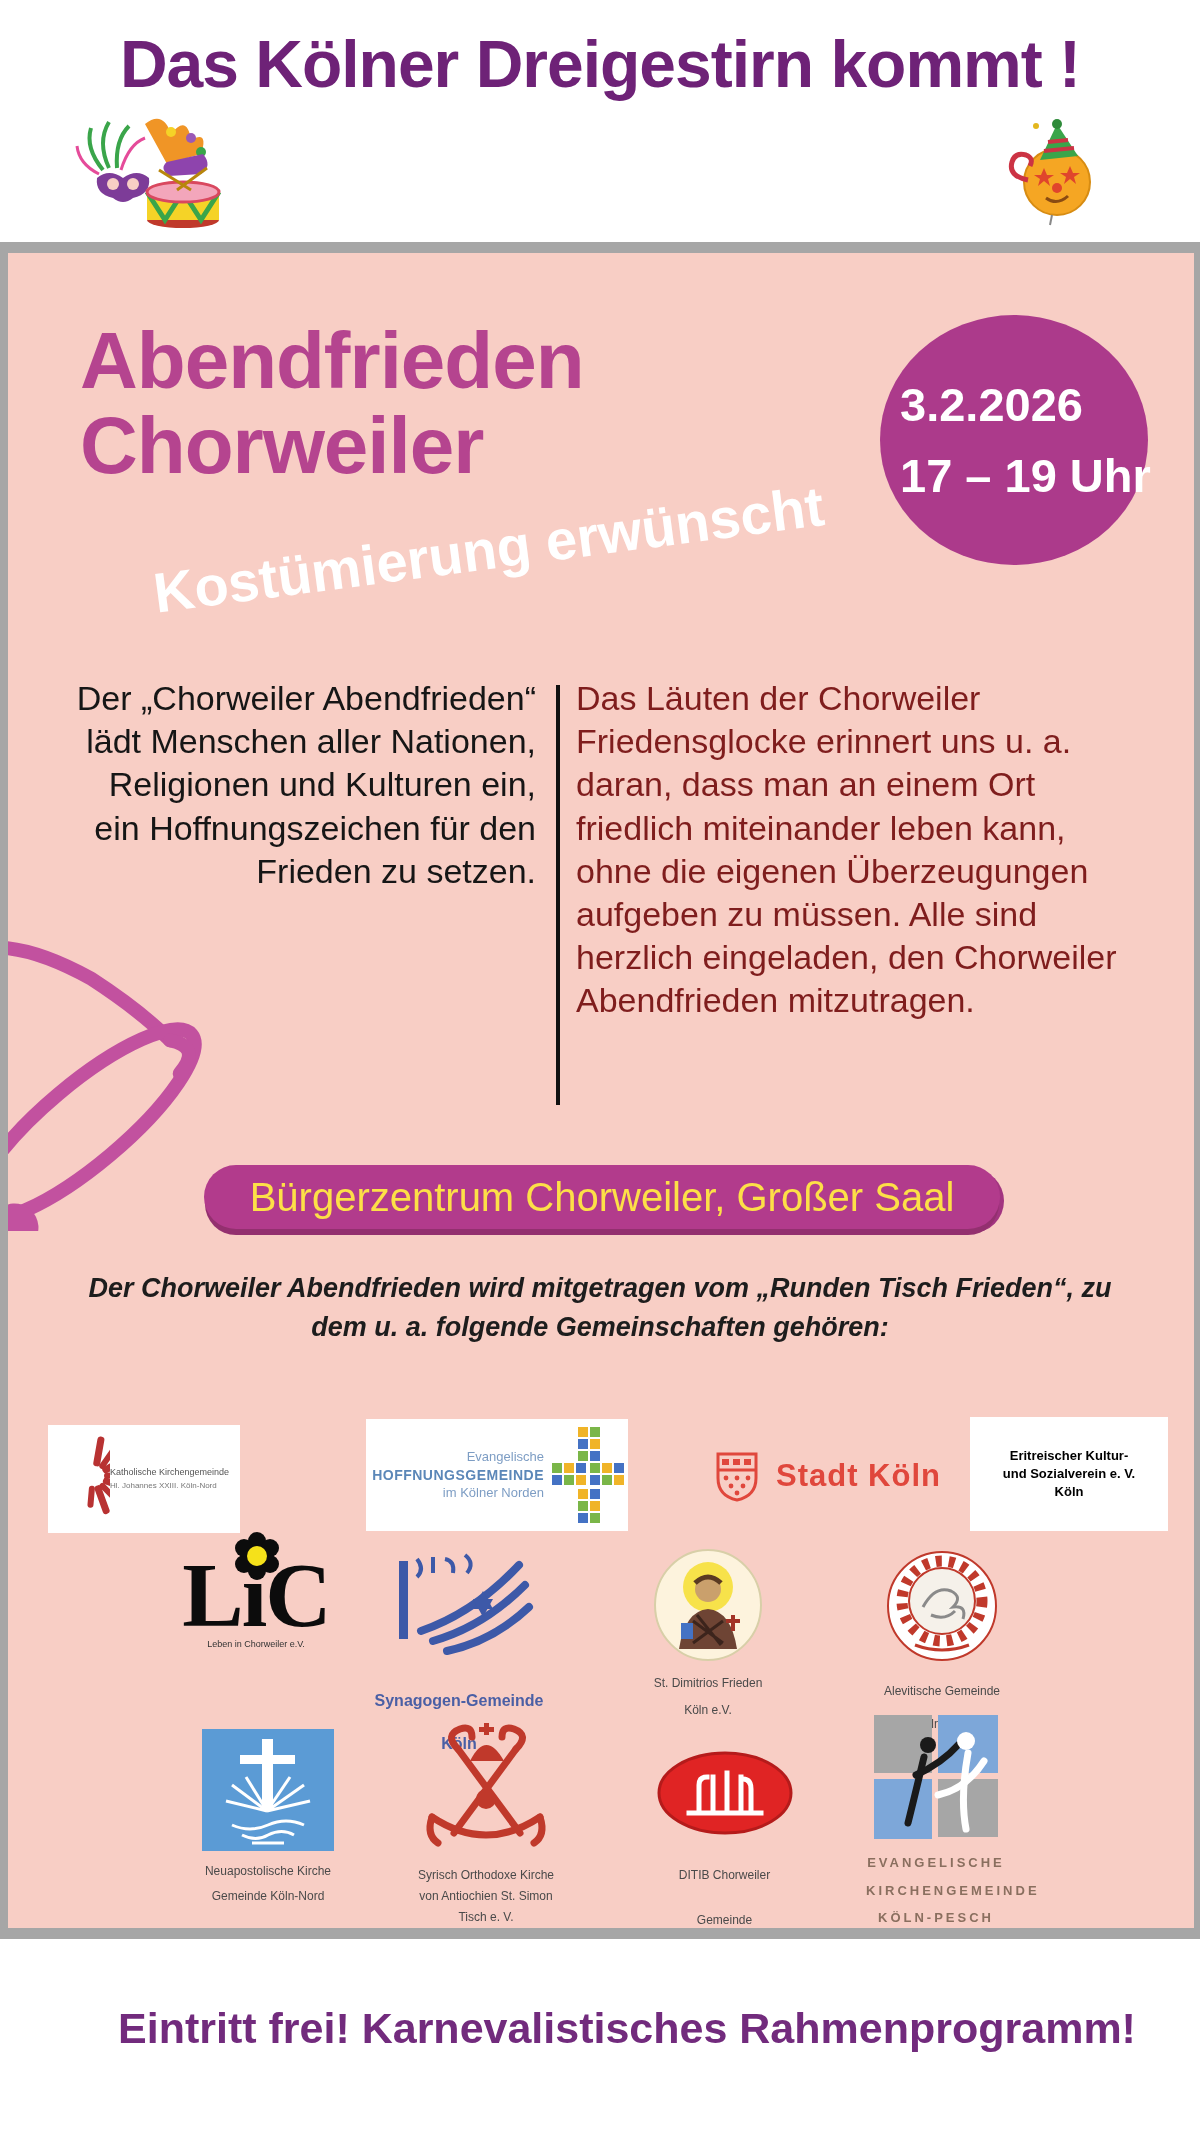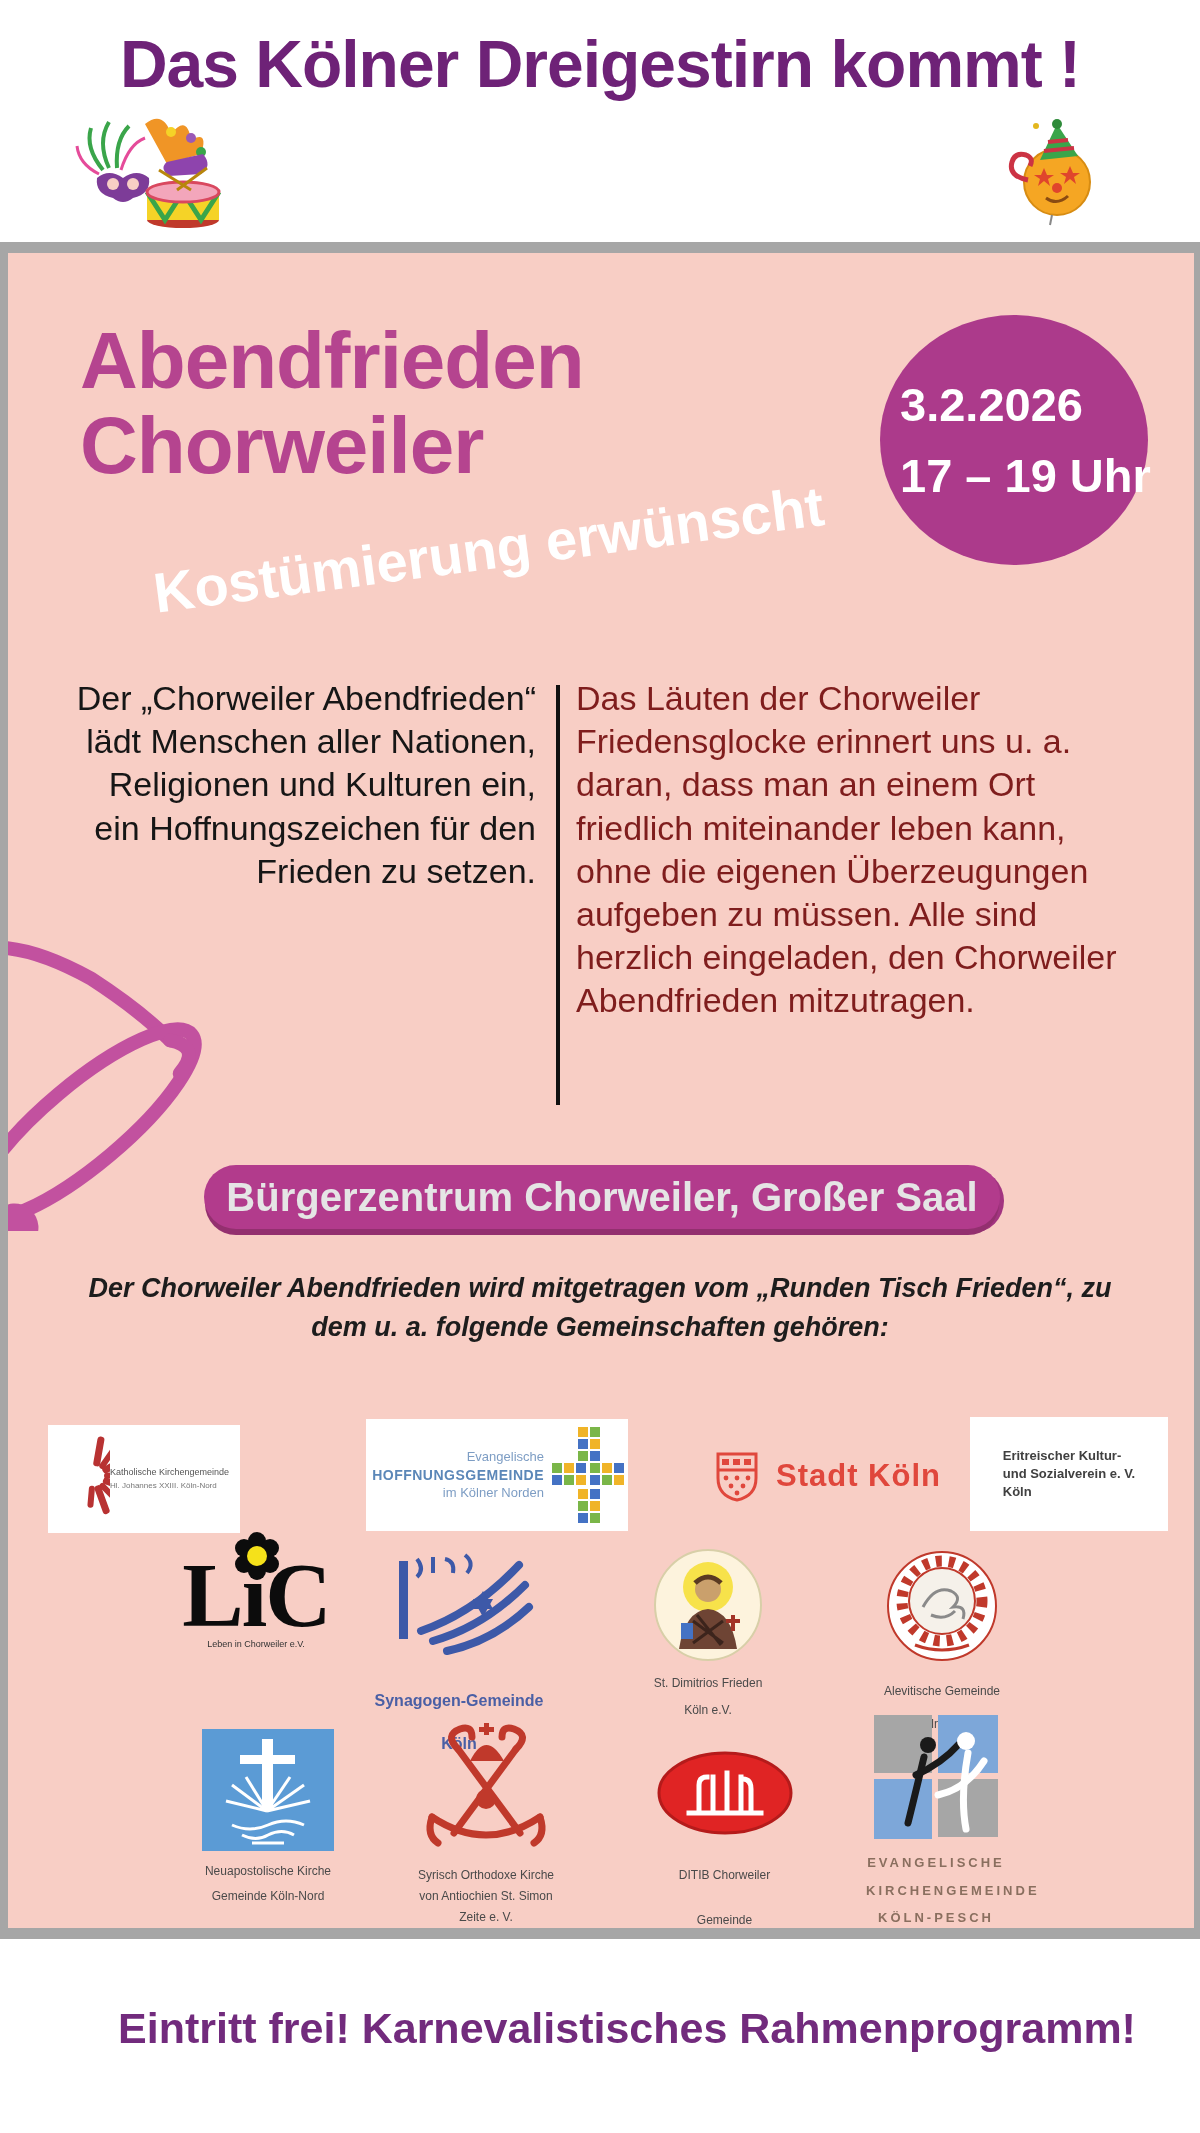--- a/index.html
+++ b/index.html
@@ -32,38 +32,38 @@
             font-size:34px;line-height:1.27;color:#161616;font-weight:500;}
   .col-div{position:absolute;left:548px;top:432px;width:4px;height:420px;background:#111;}
   .col-right{position:absolute;left:568px;top:424px;width:574px;text-align:left;
              font-size:34px;line-height:1.27;color:#7f1d1d;font-weight:500;}
 
   .bell{position:absolute;left:-92px;top:628px;width:330px;height:350px;}
 
   .banner{position:absolute;left:196px;top:912px;width:796px;height:64px;border-radius:34px;
           background:#b23b8c;box-shadow:0 7px 0 -1px #93306f,4px 4px 0 0 #a23480;
           display:flex;align-items:center;justify-content:center;}
-  .banner span{font-size:40px;font-weight:bold;color:#e5e5e5;}
+  .banner span{font-size:40px;font-weight:normal;color:#fde047;}
 
   .intro{position:absolute;left:60px;top:1016px;width:1064px;text-align:center;
          font-size:27px;line-height:1.45;font-style:italic;font-weight:bold;color:#1d1d1d;}
 
   
   .card{position:absolute;background:#ffffff;}
   .logo-kat{left:40px;top:1172px;width:192px;height:108px;display:flex;align-items:center;}
   .logo-kat .txt{font-size:9px;color:#555;line-height:1.6;}
   .logo-kat .txt .l2{font-size:8px;color:#777;}
   .logo-hoff{left:358px;top:1166px;width:262px;height:112px;display:flex;align-items:center;justify-content:flex-end;}
   .logo-hoff .txt{text-align:right;color:#7d9dc4;line-height:1.35;margin-right:6px;}
   .logo-hoff .txt .l1,.logo-hoff .txt .l3{font-size:13px;}
   .logo-hoff .txt .l2{font-size:14px;font-weight:bold;color:#5b87b8;letter-spacing:.5px;}
   .logo-stadt{position:absolute;left:706px;top:1194px;height:58px;display:flex;align-items:center;gap:16px;}
   .logo-stadt .lbl{font-size:31px;font-weight:bold;color:#e0473c;letter-spacing:1px;}
   .logo-erit{left:962px;top:1164px;width:198px;height:114px;display:flex;align-items:center;justify-content:center;}
-  .logo-erit .txt{font-size:13px;font-weight:bold;color:#404040;line-height:1.4;}
+  .logo-erit .txt{font-size:13px;font-weight:bold;color:#000000;text-align:center;line-height:1.4;}
 
   .cap{font-size:12px;color:#4a4a4a;text-align:center;line-height:1.4;}
 
   .logo-lic{position:absolute;left:168px;top:1300px;width:160px;text-align:center;}
   .logo-lic .word{font-family:"Liberation Serif","DejaVu Serif",serif;font-size:92px;
                   font-weight:bold;color:#0c0c0c;line-height:.92;letter-spacing:-2px;}
   .logo-lic .flower{position:absolute;left:56px;top:-22px;}
   .logo-lic .cap{font-size:9px;margin-top:0;color:#333;}
 
   .logo-syn{position:absolute;left:366px;top:1294px;width:170px;text-align:center;}
@@ -373,21 +373,21 @@
           <path d="M24,96 q-6,18 6,26"></path>
             <path d="M132,96 q6,18 -6,26"></path>
         </g>
         <path d="M62,40 Q78,8 96,40 Z" fill="#c0392b"></path>
         <rect x="76" y="2" width="5" height="12" fill="#c0392b"></rect>
           <rect x="71" y="6" width="15" height="5" fill="#c0392b"></rect>
         <circle cx="78" cy="78" r="10" fill="#c0392b"></circle>
       </svg>
       <div class="cap">Syrisch Orthodoxe Kirche</div>
       <div class="cap">von Antiochien St. Simon</div>
-      <div class="cap">Zeite e. V.</div>
+      <div class="cap">Tisch e. V.</div>
     </div>
 
     <div class="logo-ditib">
       <svg width="140" height="84" viewBox="0 0 140 84">
         <ellipse cx="70" cy="42" rx="66" ry="40" fill="#e02424" stroke="#b51b1b" stroke-width="3"></ellipse>
         <g stroke="#ffffff" stroke-width="5" fill="none" stroke-linecap="square">
           <path d="M44,58 V34 q0,-8 8,-8"></path>
           <line x1="58" y1="26" x2="58" y2="58"></line>
           <line x1="72" y1="22" x2="72" y2="58"></line>
           <line x1="86" y1="26" x2="86" y2="58"></line>

